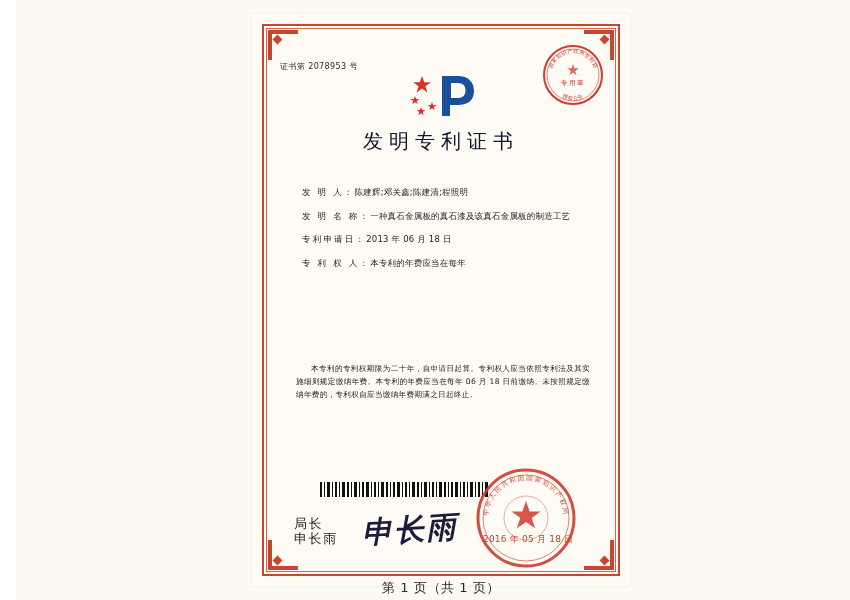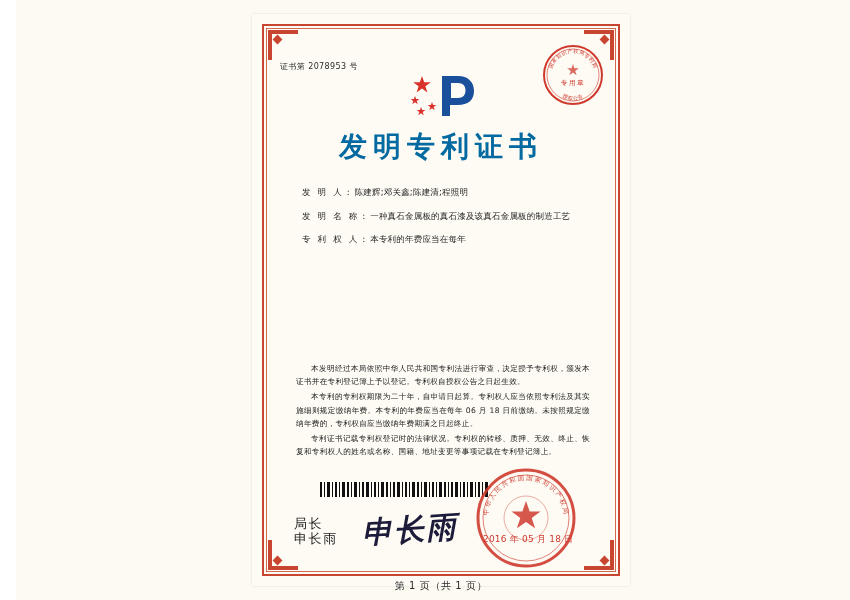--- a/index.html
+++ b/index.html
@@ -102,24 +102,24 @@
     width: 70px;
     height: 48px;
   }
 
   .title {
     position: absolute;
     left: 0;
     top: 84px;
     width: 322px;
     text-align: center;
-    font-size: 28px;
-    font-weight: bold;
+    font-size: 20px;
+    font-weight: normal;
     letter-spacing: 6px;
-    color: #0369a1;
+    color: #0f172a;
     font-family: "DejaVu Sans", "Liberation Sans", sans-serif;
   }
 
   .fields {
     position: absolute;
     left: 22px;
     top: 142px;
     width: 290px;
   }
   .field-row {
@@ -184,21 +184,21 @@
     letter-spacing: 2px;
     transform: rotate(-4deg);
   }
 
   .page-no {
     position: absolute;
     left: 0;
     top: 535px;
     width: 322px;
     text-align: center;
-    font-size: 10px;
+    font-size: 13px;
     color: #2b2b2b;
     letter-spacing: 0.6px;
   }
 
   
   .stamp-top {
     position: absolute;
     left: 290px;
     top: 30px;
     width: 62px;
@@ -271,28 +271,29 @@
       <div class="title">发明专利证书</div>
 
       <div class="fields">
         <div class="field-row">
           <span class="field-label">发  明  人：</span><span class="field-value">陈建辉;邓关鑫;陈建清;程照明</span>
         </div>
         <div class="field-row">
           <span class="field-label">发 明 名 称：</span><span class="field-value">一种真石金属板的真石漆及该真石金属板的制造工艺</span>
         </div>
         <div class="field-row">
+          <span class="field-label">专利申请日：</span><span class="field-value">2013 年 06 月 18 日</span>
+        </div>
+        <div class="field-row">
           <span class="field-label">专 利 权 人：</span><span class="field-value">本专利的年费应当在每年</span>
         </div>
       </div>
 
       <div class="body-text">
-        <p>本发明经过本局依照中华人民共和国专利法进行审查，决定授予专利权，颁发本证书并在专利登记簿上予以登记。专利权自授权公告之日起生效。</p>
         <p>本专利的专利权期限为二十年，自申请日起算。专利权人应当依照专利法及其实施细则规定缴纳年费。本专利的年费应当在每年 06 月 18 日前缴纳。未按照规定缴纳年费的，专利权自应当缴纳年费期满之日起终止。</p>
-        <p>专利证书记载专利权登记时的法律状况。专利权的转移、质押、无效、终止、恢复和专利权人的姓名或名称、国籍、地址变更等事项记载在专利登记簿上。</p>
       </div>
 
       <div class="barcode">
         <svg viewBox="0 0 168 15" width="168" height="15" preserveAspectRatio="none">
           <g fill="#111111">
             <rect x="0" y="0" width="2" height="15"></rect>
               <rect x="4" y="0" width="1" height="15"></rect>
             <rect x="7" y="0" width="3" height="15"></rect>
               <rect x="12" y="0" width="1" height="15"></rect>
             <rect x="15" y="0" width="2" height="15"></rect>

